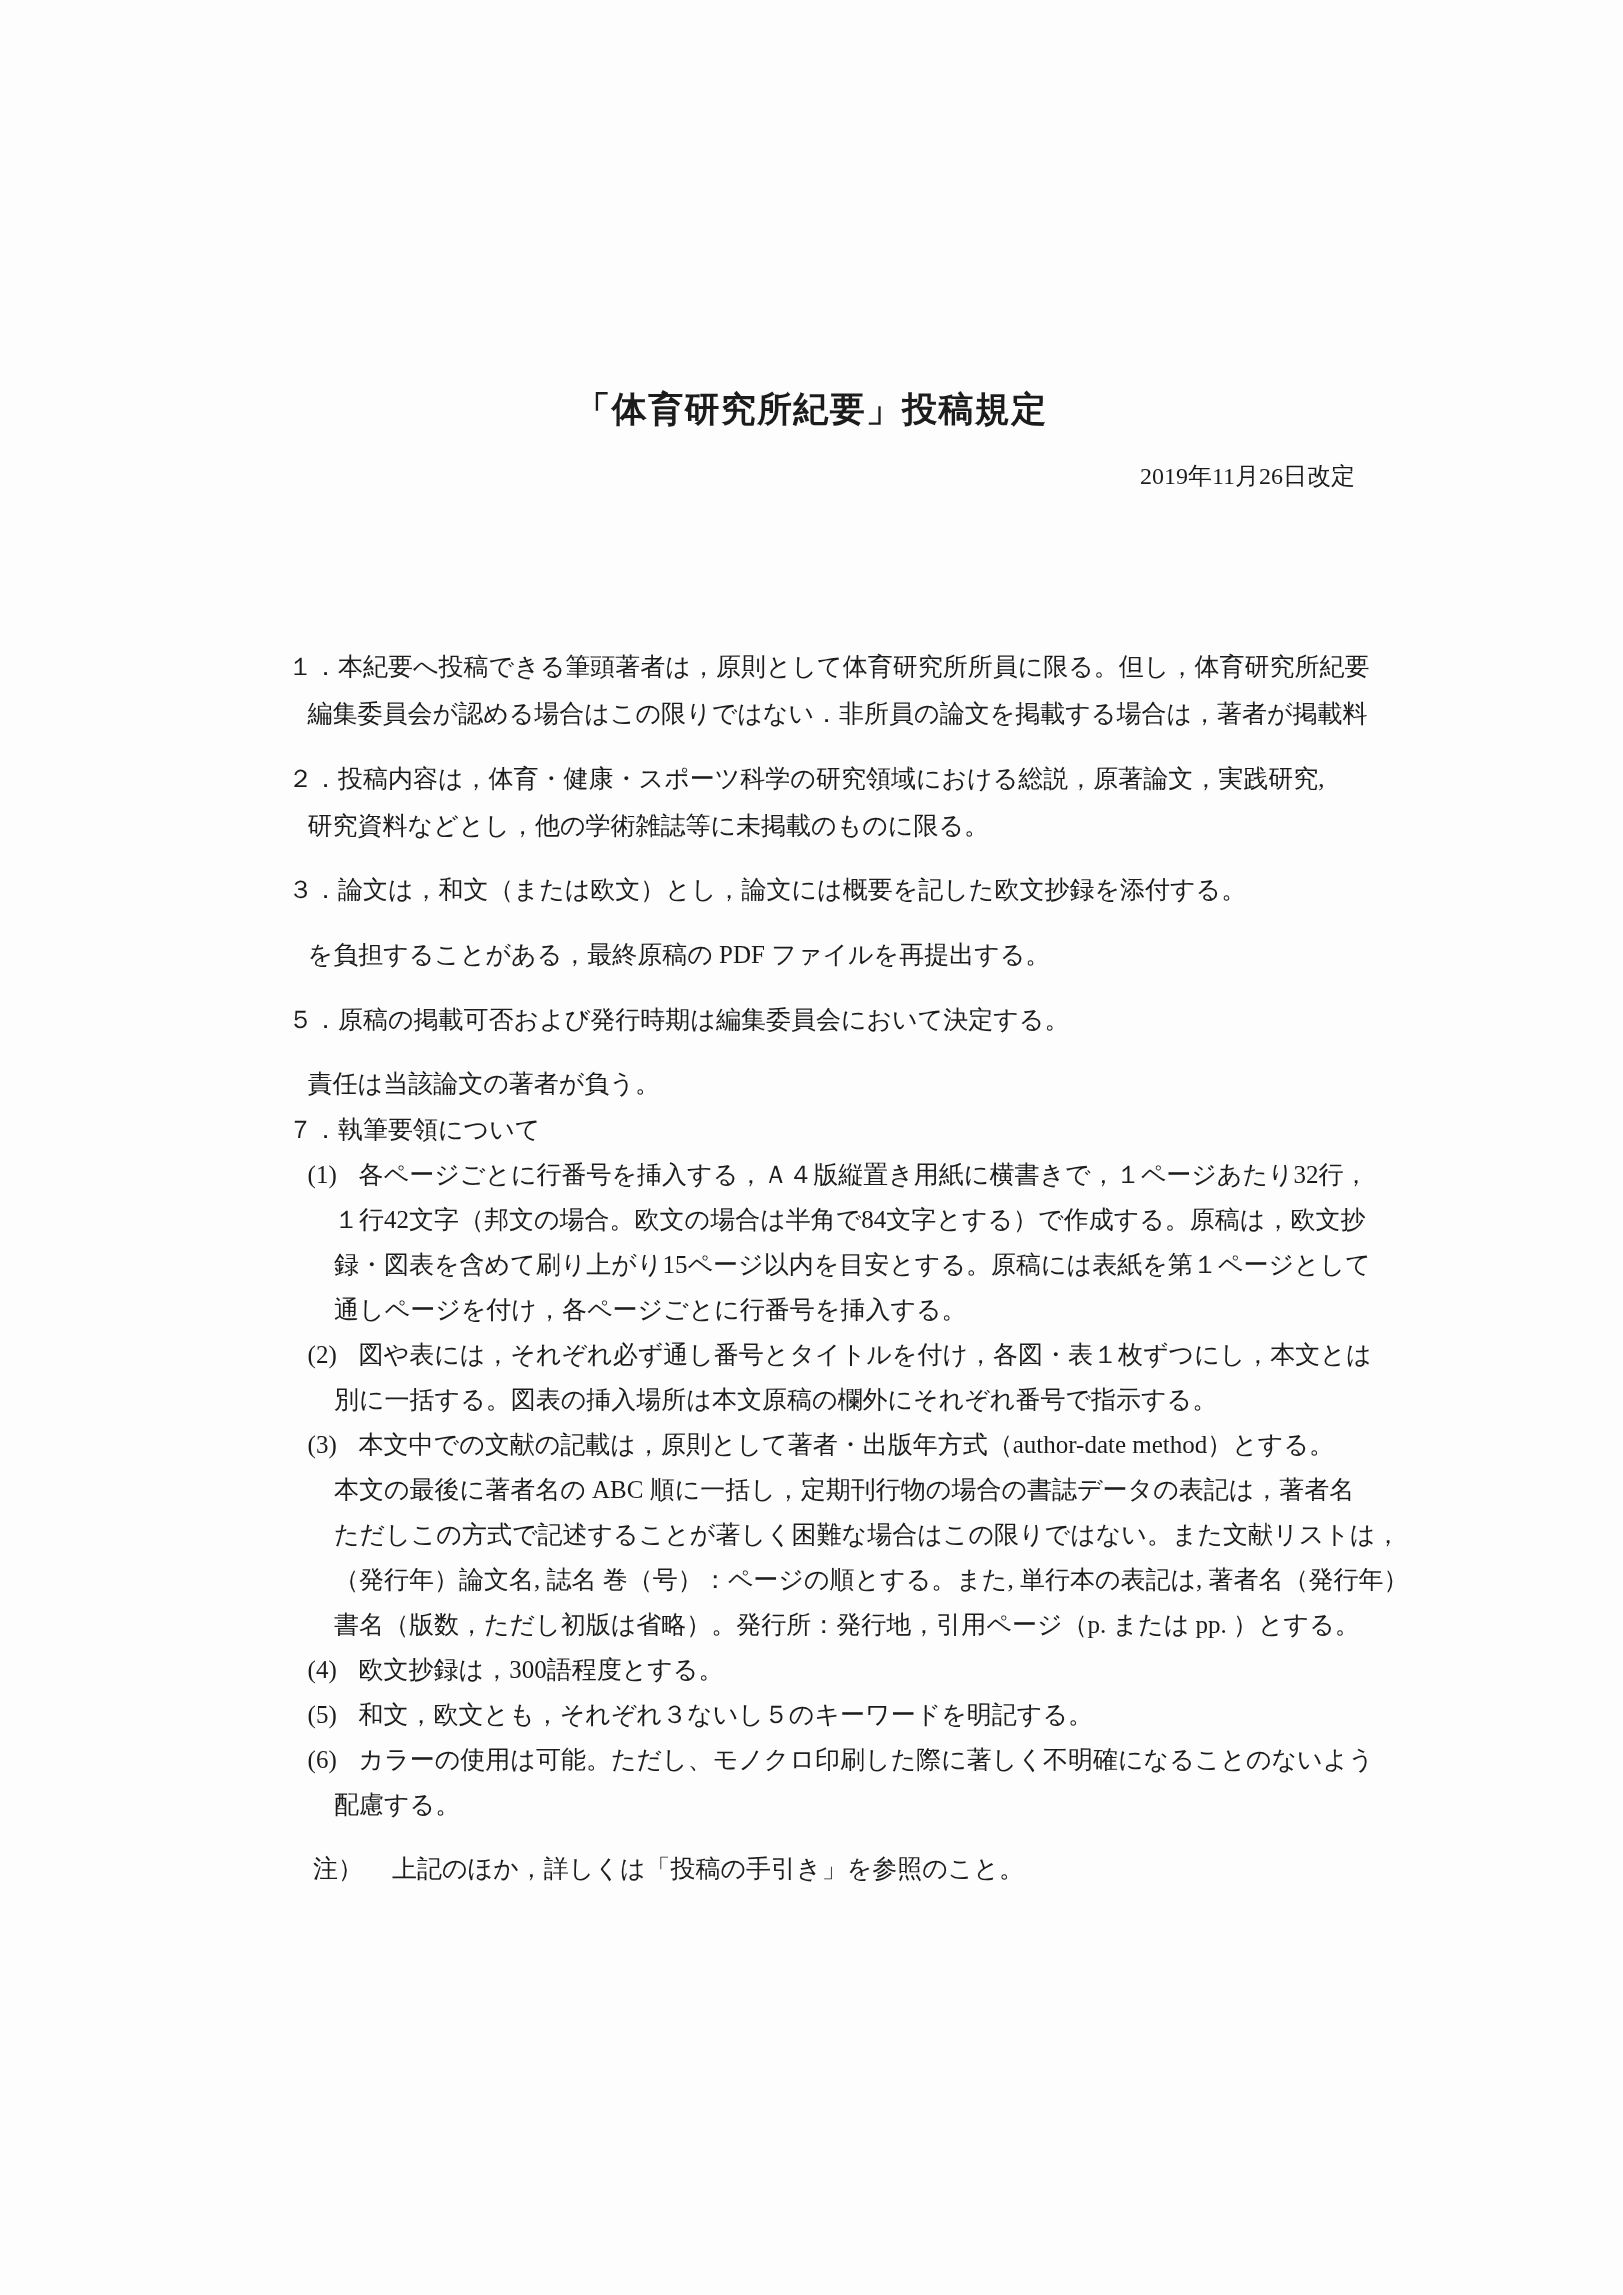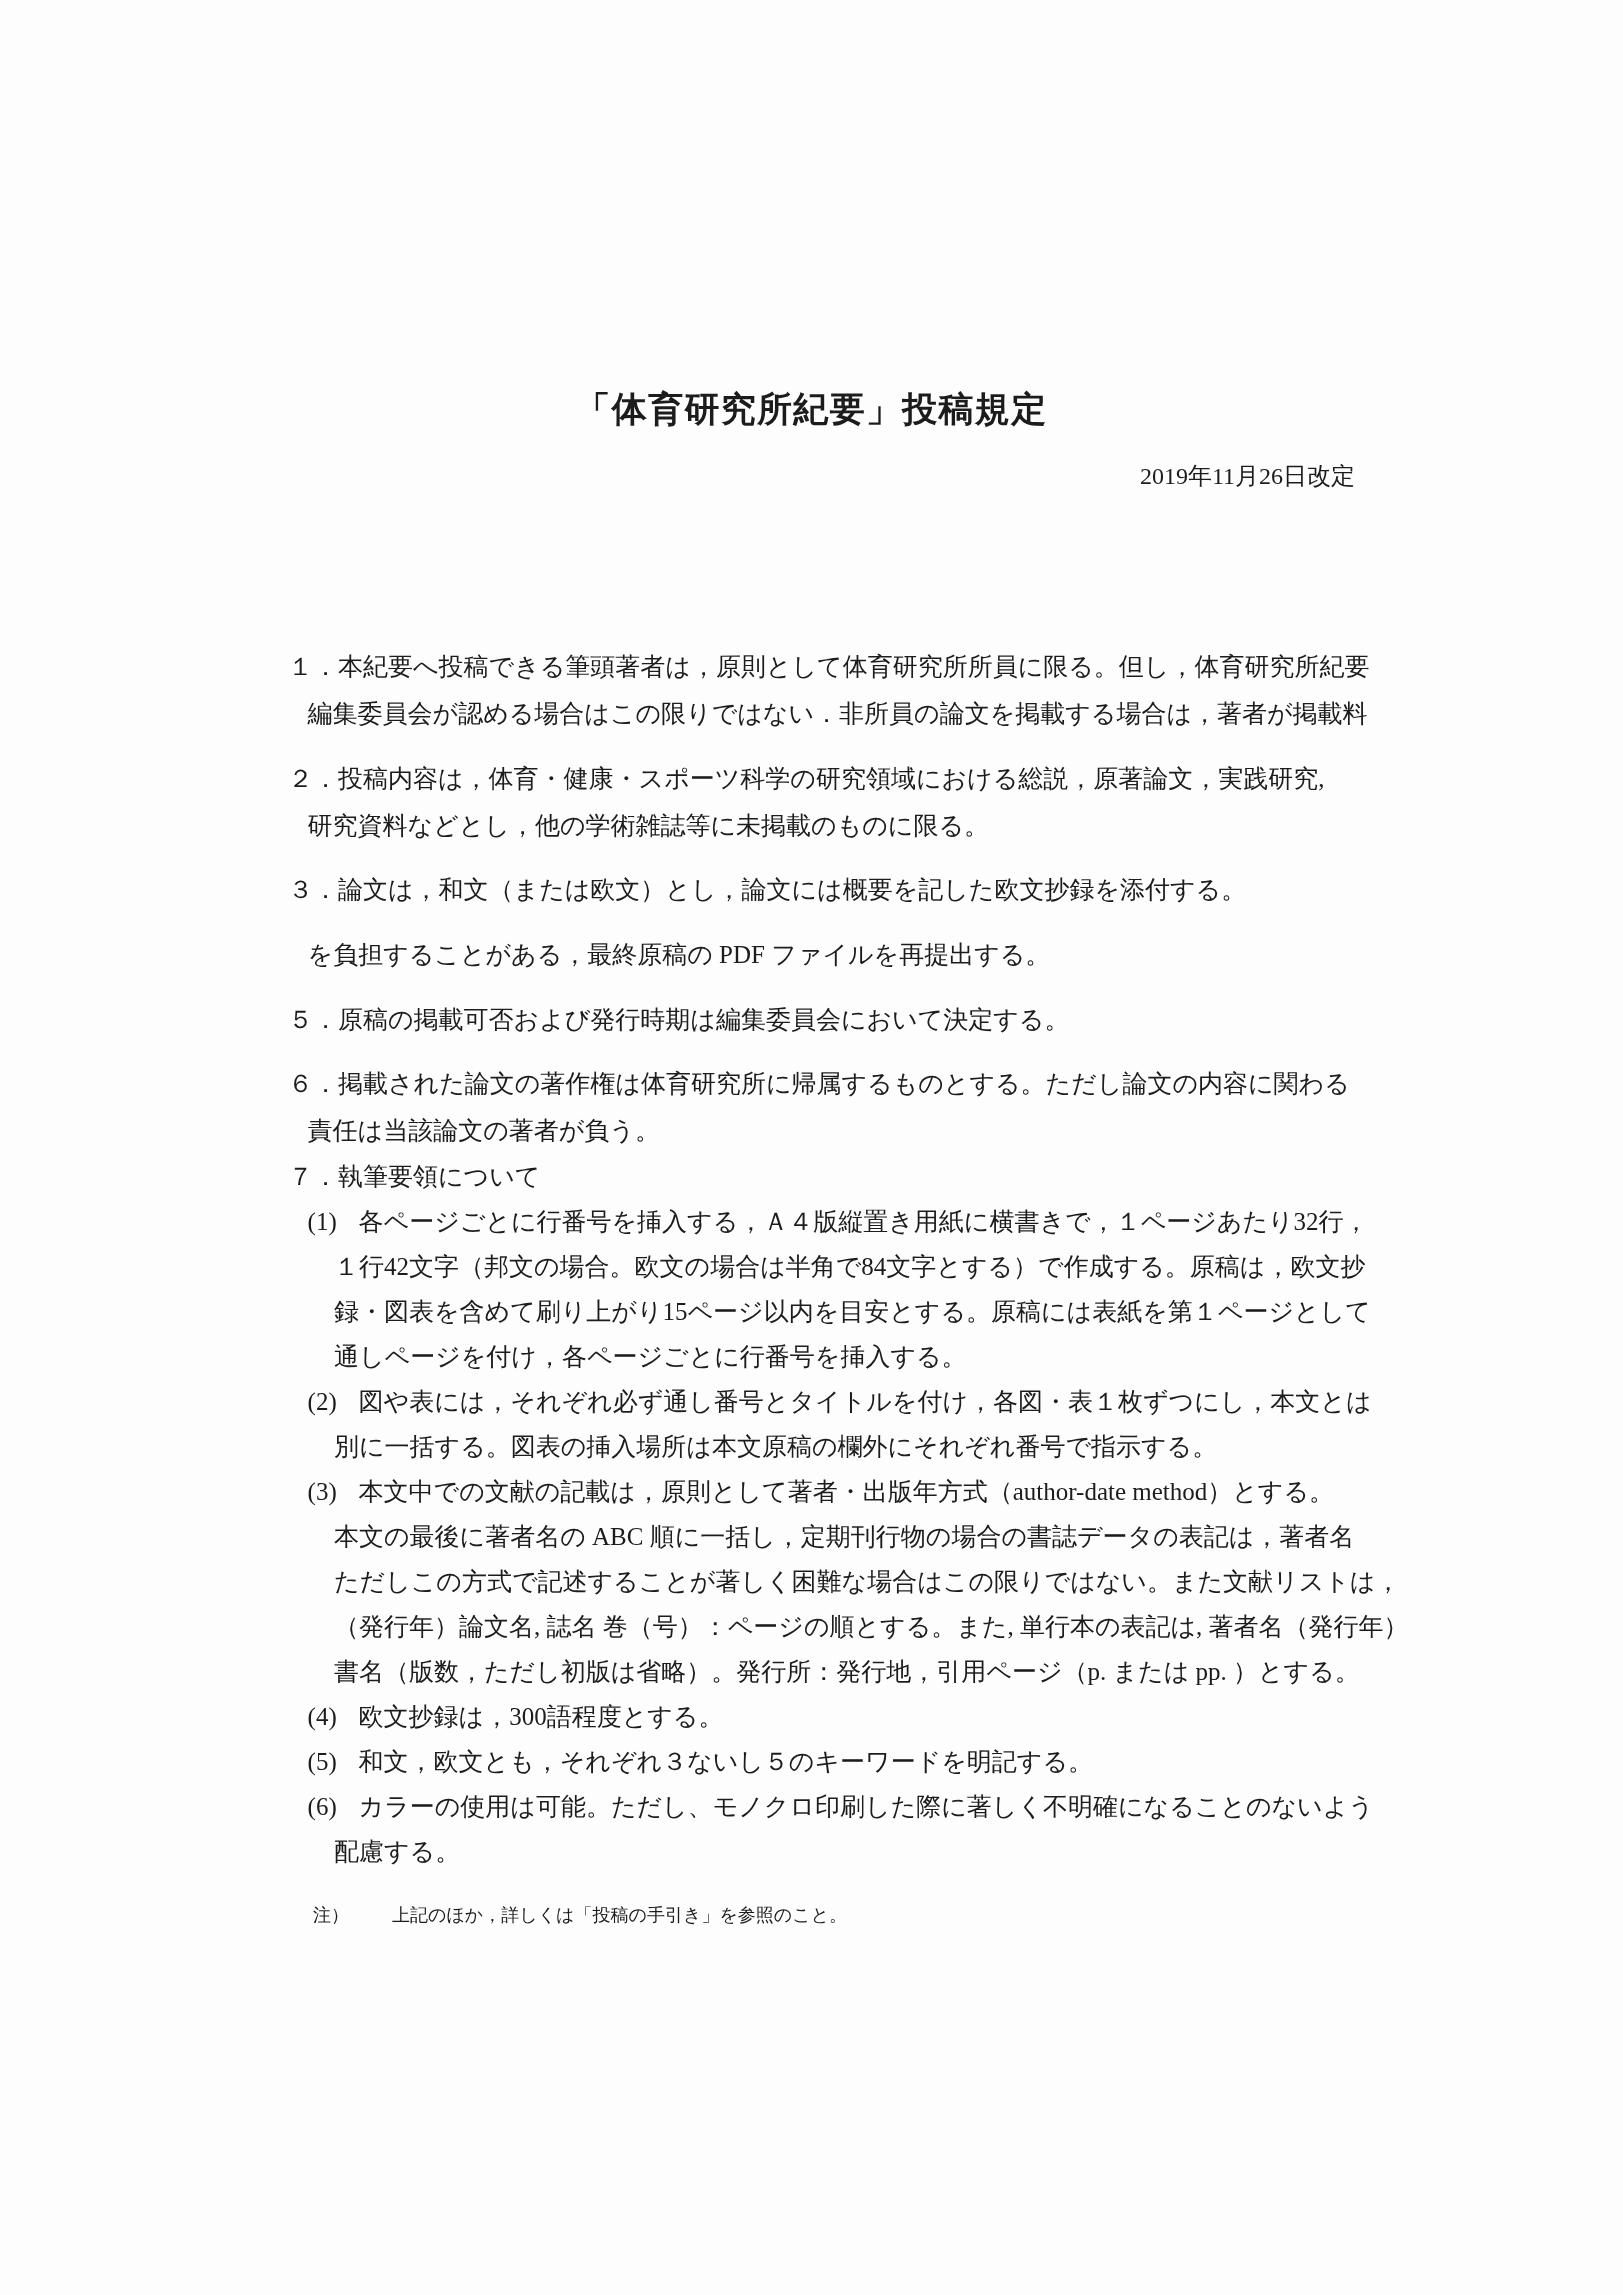--- a/index.html
+++ b/index.html
@@ -49,21 +49,21 @@
     white-space: nowrap;
   }
   .subitem .line.first { margin-left: 19.6px; }
   .subitem .line.cont { margin-left: 46px; }
   .subitem .marker {
     display: inline-block;
     width: 51px;
   }
   .footnote {
     margin: 17.7px 0 0 25px;
-    font-size: 18px;
+    font-size: 25px;
     line-height: 47px;
     white-space: nowrap;
   }
   .footnote .marker {
     display: inline-block;
     width: 79px;
   }
 </style>
 </head>
 <body>
@@ -92,21 +92,20 @@
 
     <div class="item">
       <div class="line cont">を負担することがある，最終原稿の PDF ファイルを再提出する。</div>
     </div>
 
     <div class="item">
       <div class="line first"><span class="num">５．</span><span>原稿の掲載可否および発行時期は編集委員会において決定する。</span></div>
     </div>
 
     <div class="item tight">
-      <div class="line first"><span class="num">６．</span><span>掲載された論文の著作権は体育研究所に帰属するものとする。ただし論文の内容に関わる</span></div>
       <div class="line cont">責任は当該論文の著者が負う。</div>
     </div>
 
     <div class="item sec7">
       <div class="line first"><span class="num">７．</span><span>執筆要領について</span></div>
 
       <div class="subitem">
         <div class="line first"><span class="marker">(1)</span><span>各ページごとに行番号を挿入する，Ａ４版縦置き用紙に横書きで，１ページあたり32行，</span></div>
         <div class="line cont">１行42文字（邦文の場合。欧文の場合は半角で84文字とする）で作成する。原稿は，欧文抄</div>
         <div class="line cont">録・図表を含めて刷り上がり15ページ以内を目安とする。原稿には表紙を第１ページとして</div>

